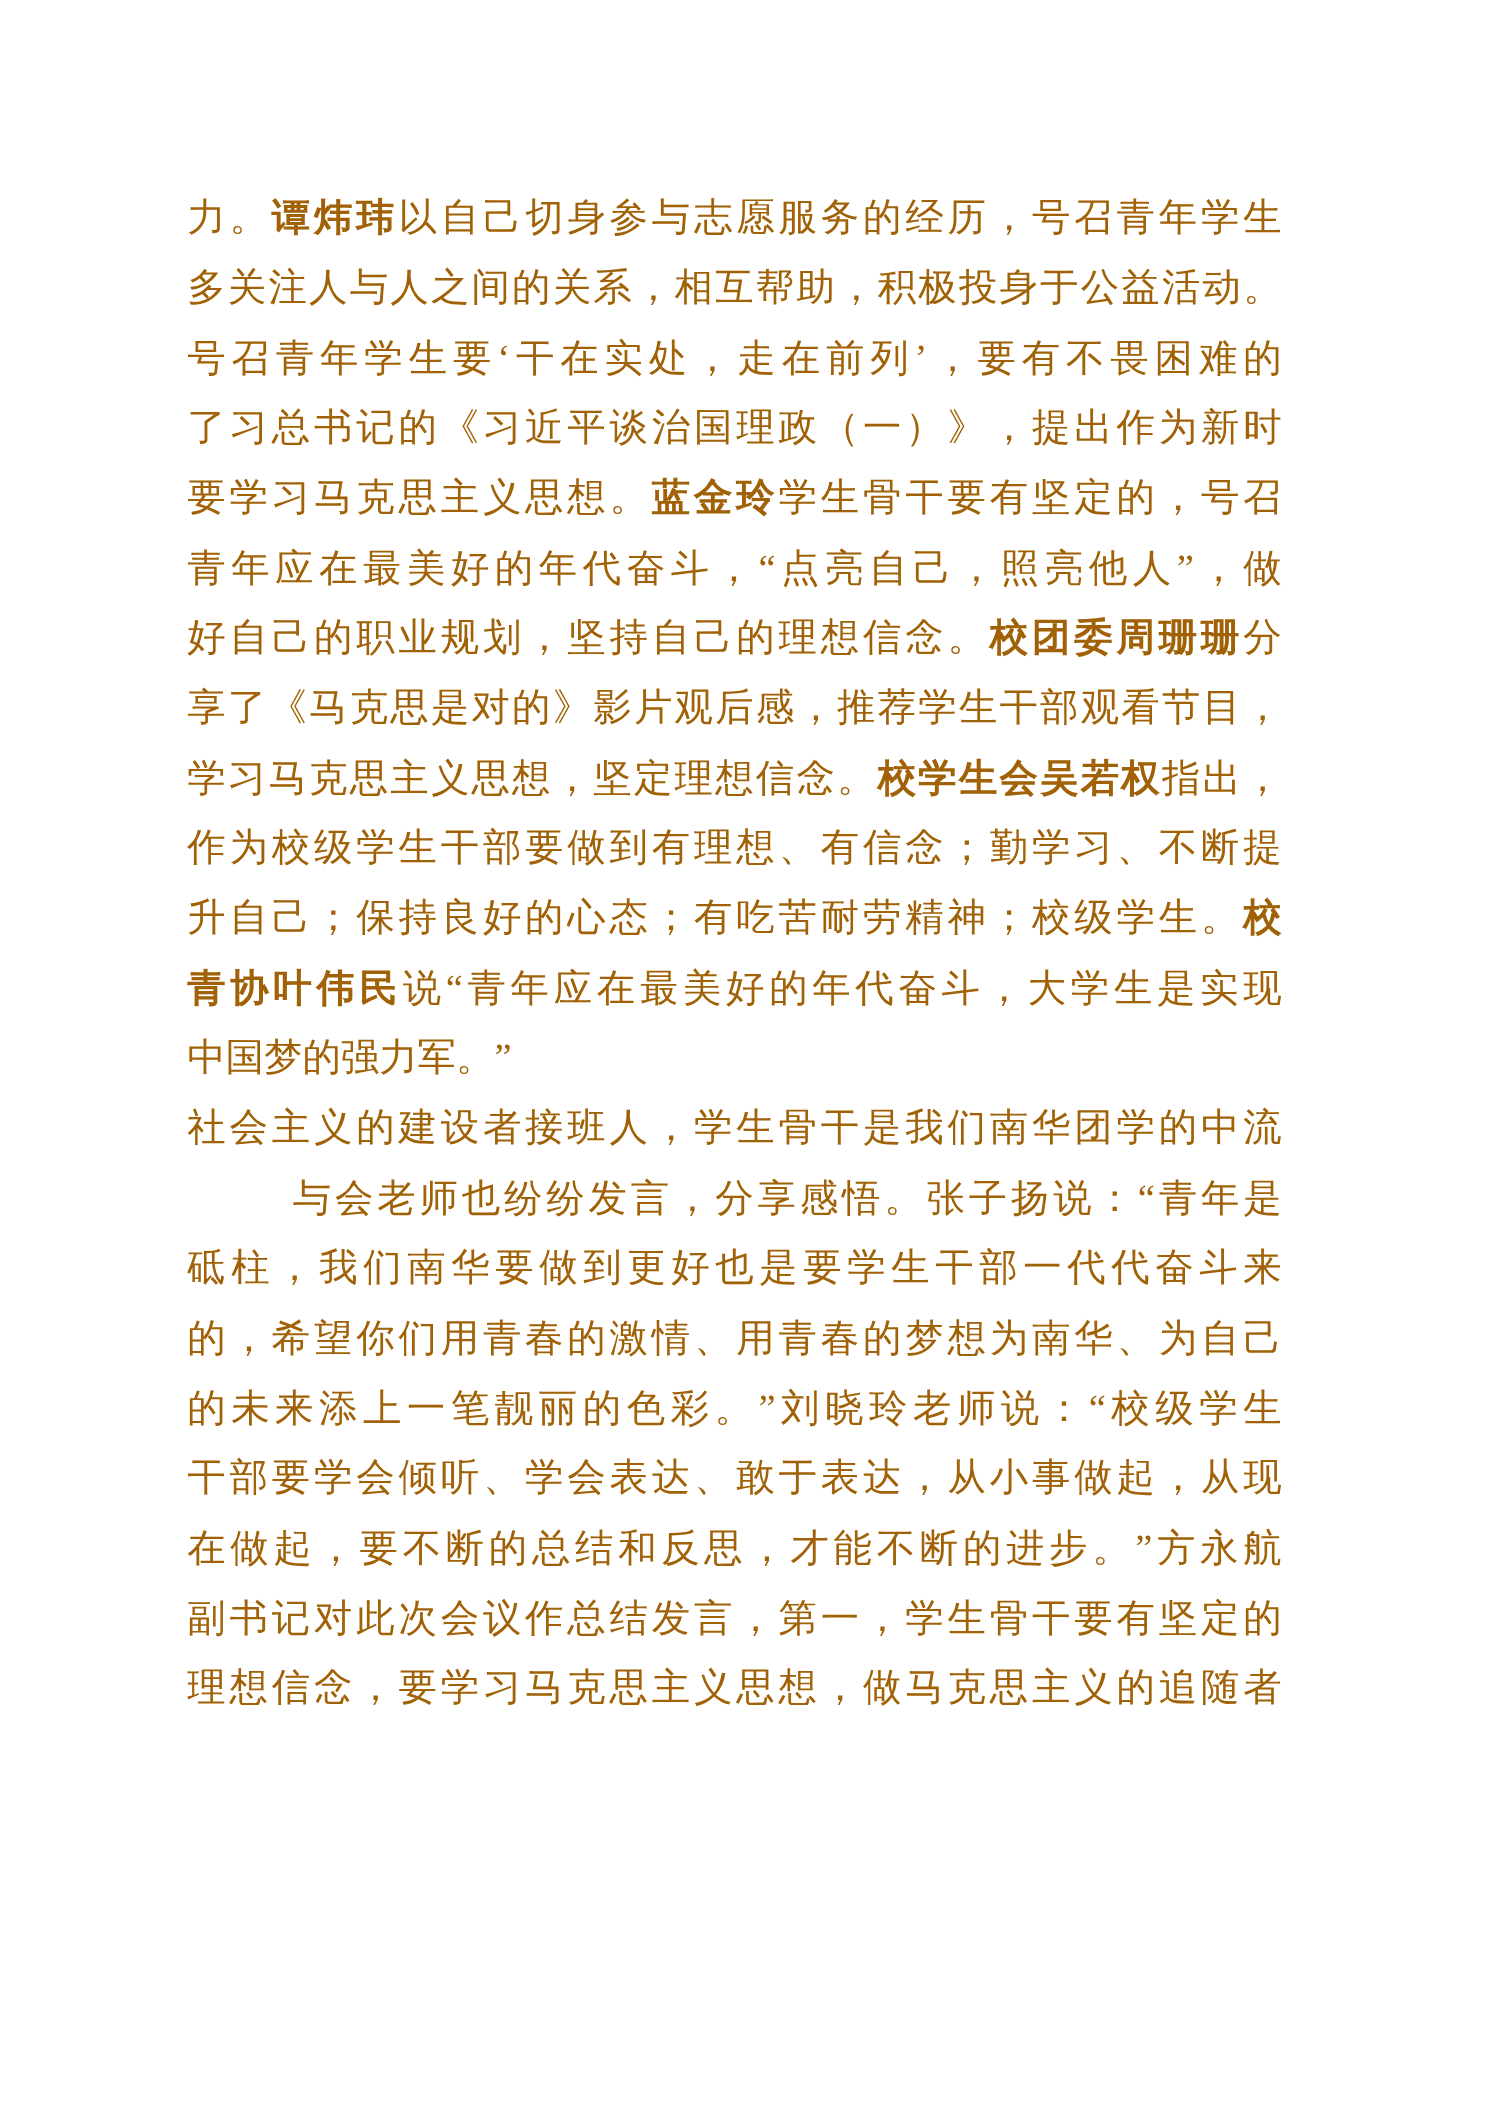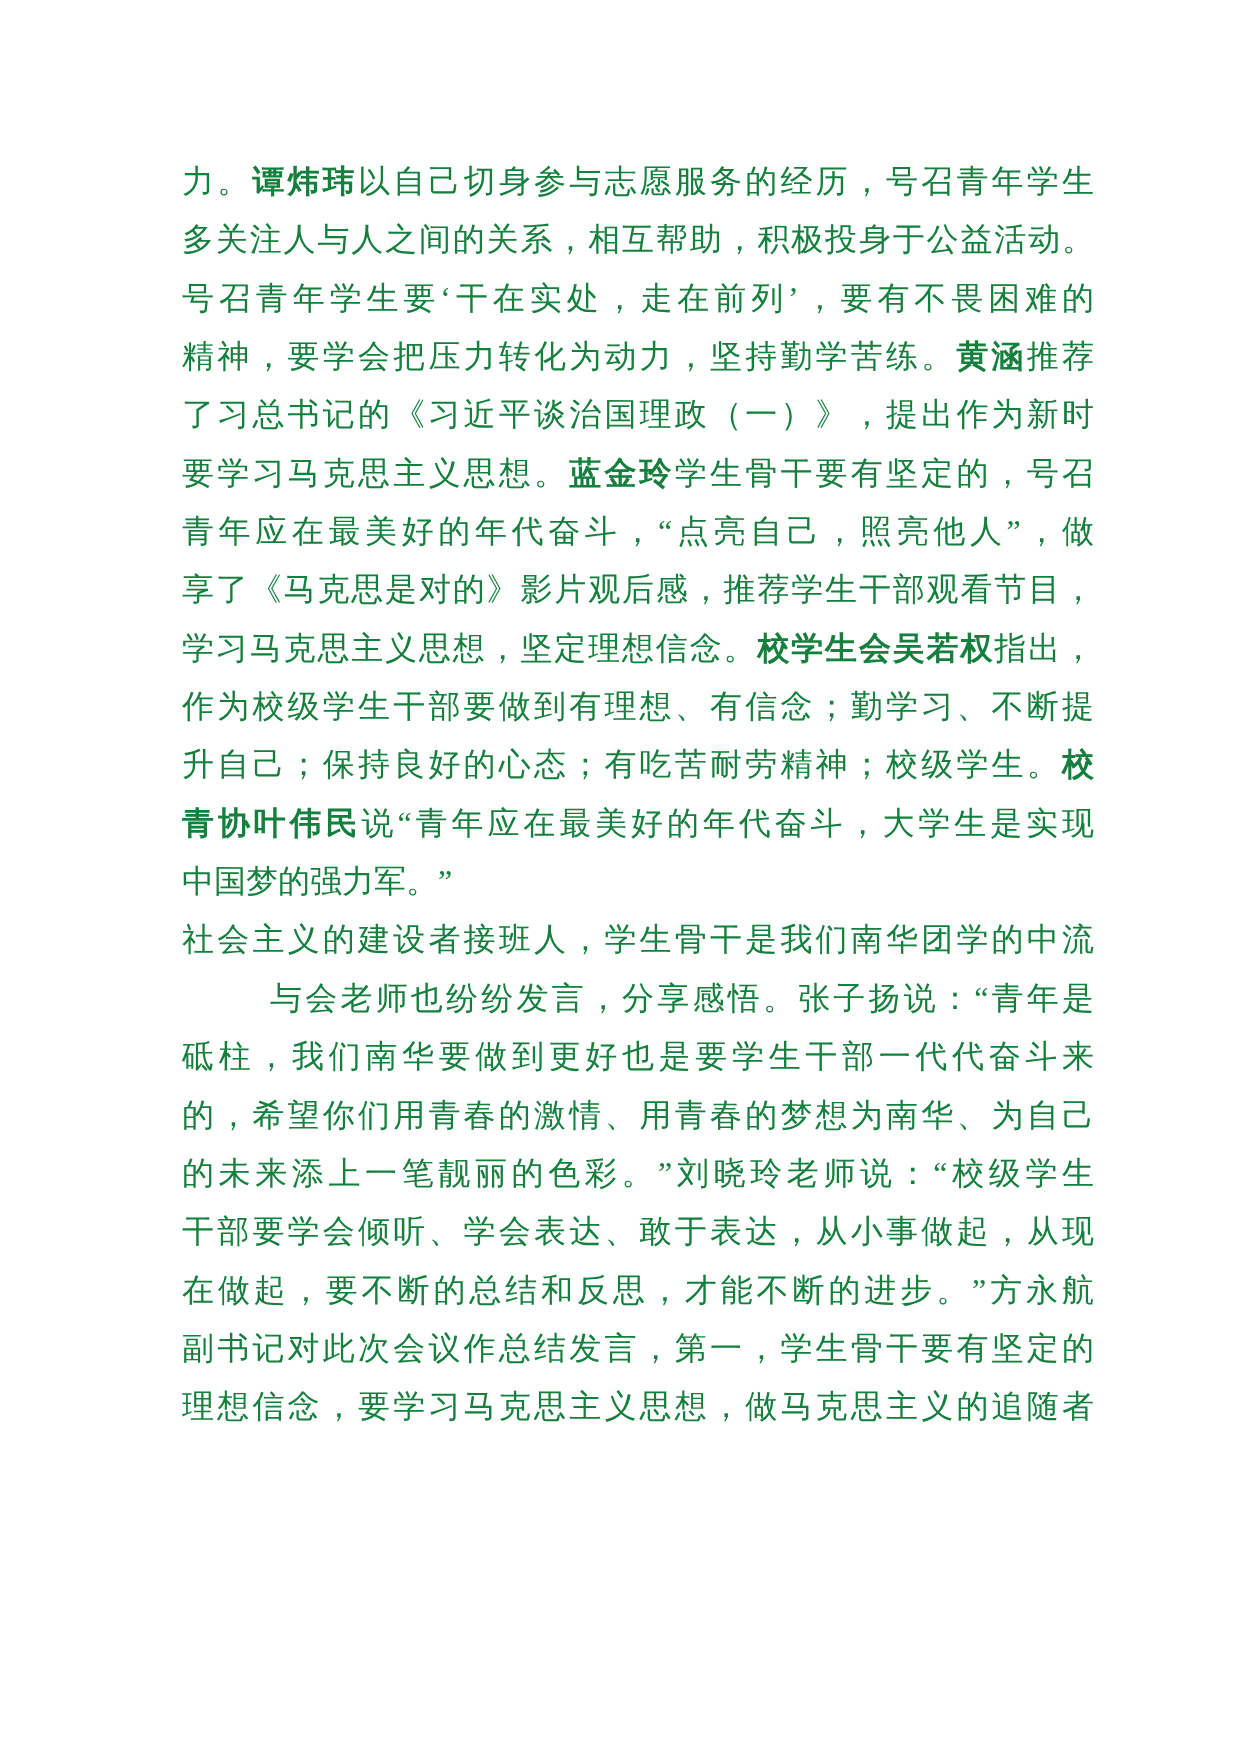--- a/index.html
+++ b/index.html
@@ -11,26 +11,26 @@
   }
   .page {
     position: relative;
     width: 1240px;
     height: 1753px;
     background: #ffffff;
     overflow: hidden;
   }
   .doc-body {
     position: absolute;
-    left: 182px;
+    left: 156px;
     top: 152px;
     width: 912px;
     font-size: 32px;
     line-height: 58.35px;
-    color: #15803d;
+    color: #a16207;
     letter-spacing: 0;
   }
   .line {
     text-align: justify;
     text-align-last: justify;
     height: 58.35px;
     overflow: visible;
   }
   .line.short {
     text-align: left;
@@ -44,24 +44,24 @@
   .seg.bold { font-weight: bold; }
 </style>
 </head>
 <body>
 
 <div class="page">
   <div class="doc-body" id="doc-body">
       <div class="line"><span class="seg">力。</span><span class="seg bold">谭炜玮</span><span class="seg">以自己切身参与志愿服务的经历，号召青年学生</span></div>
       <div class="line"><span class="seg">多关注人与人之间的关系，相互帮助，积极投身于公益活动。</span></div>
       <div class="line"><span class="seg">号召青年学生要‘干在实处，走在前列’，要有不畏困难的</span></div>
-      <div class="line"><span class="seg">精神，要学会把压力转化为动力，坚持勤学苦练。</span><span class="seg bold">黄涵</span><span class="seg">推荐</span></div>
       <div class="line"><span class="seg">了习总书记的《习近平谈治国理政（一）》，提出作为新时</span></div>
       <div class="line"><span class="seg">要学习马克思主义思想。</span><span class="seg bold">蓝金玲</span><span class="seg">学生骨干要有坚定的，号召</span></div>
       <div class="line"><span class="seg">青年应在最美好的年代奋斗，“点亮自己，照亮他人”，做</span></div>
+      <div class="line"><span class="seg">好自己的职业规划，坚持自己的理想信念。</span><span class="seg bold">校团委周珊珊</span><span class="seg">分</span></div>
       <div class="line"><span class="seg">享了《马克思是对的》影片观后感，推荐学生干部观看节目，</span></div>
       <div class="line"><span class="seg">学习马克思主义思想，坚定理想信念。</span><span class="seg bold">校学生会吴若权</span><span class="seg">指出，</span></div>
       <div class="line"><span class="seg">作为校级学生干部要做到有理想、有信念；勤学习、不断提</span></div>
       <div class="line"><span class="seg">升自己；保持良好的心态；有吃苦耐劳精神；校级学生。</span><span class="seg bold">校</span></div>
       <div class="line"><span class="seg bold">青协叶伟民</span><span class="seg">说“青年应在最美好的年代奋斗，大学生是实现</span></div>
       <div class="line short"><span class="seg">中国梦的强力军。”</span></div>
       <div class="line"><span class="seg">社会主义的建设者接班人，学生骨干是我们南华团学的中流</span></div>
       <div class="line indent"><span class="seg">与会老师也纷纷发言，分享感悟。张子扬说：“青年是</span></div>
       <div class="line"><span class="seg">砥柱，我们南华要做到更好也是要学生干部一代代奋斗来</span></div>
       <div class="line"><span class="seg">的，希望你们用青春的激情、用青春的梦想为南华、为自己</span></div>

